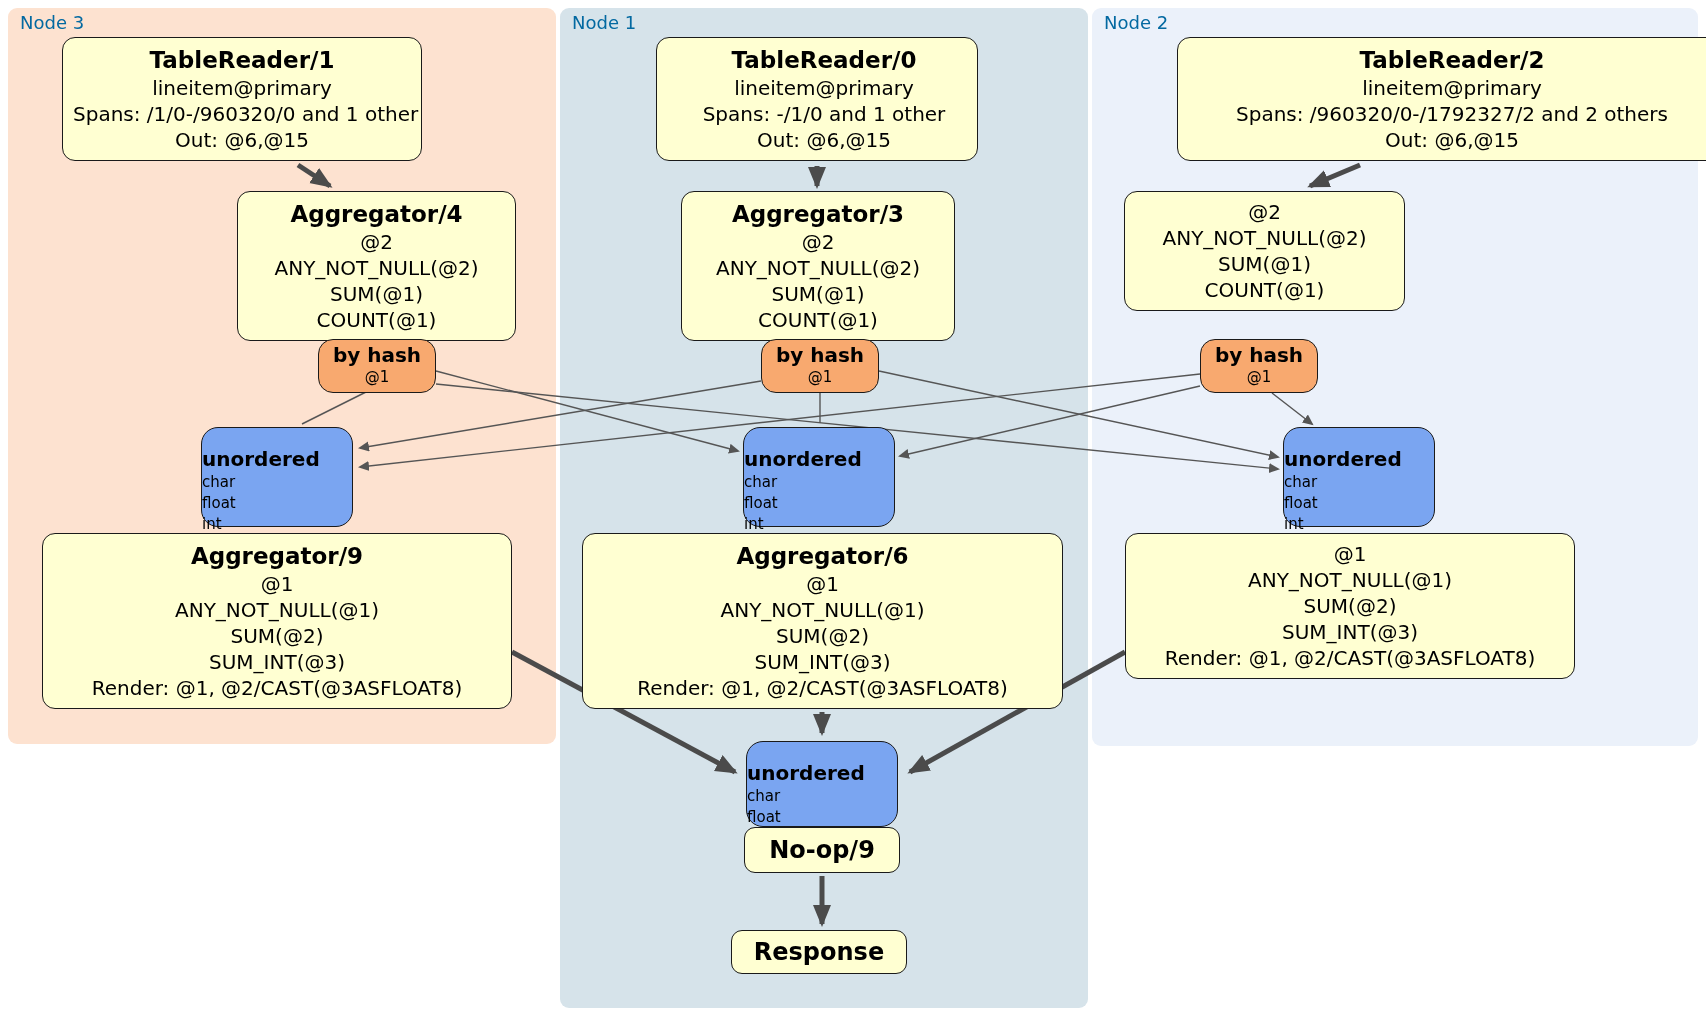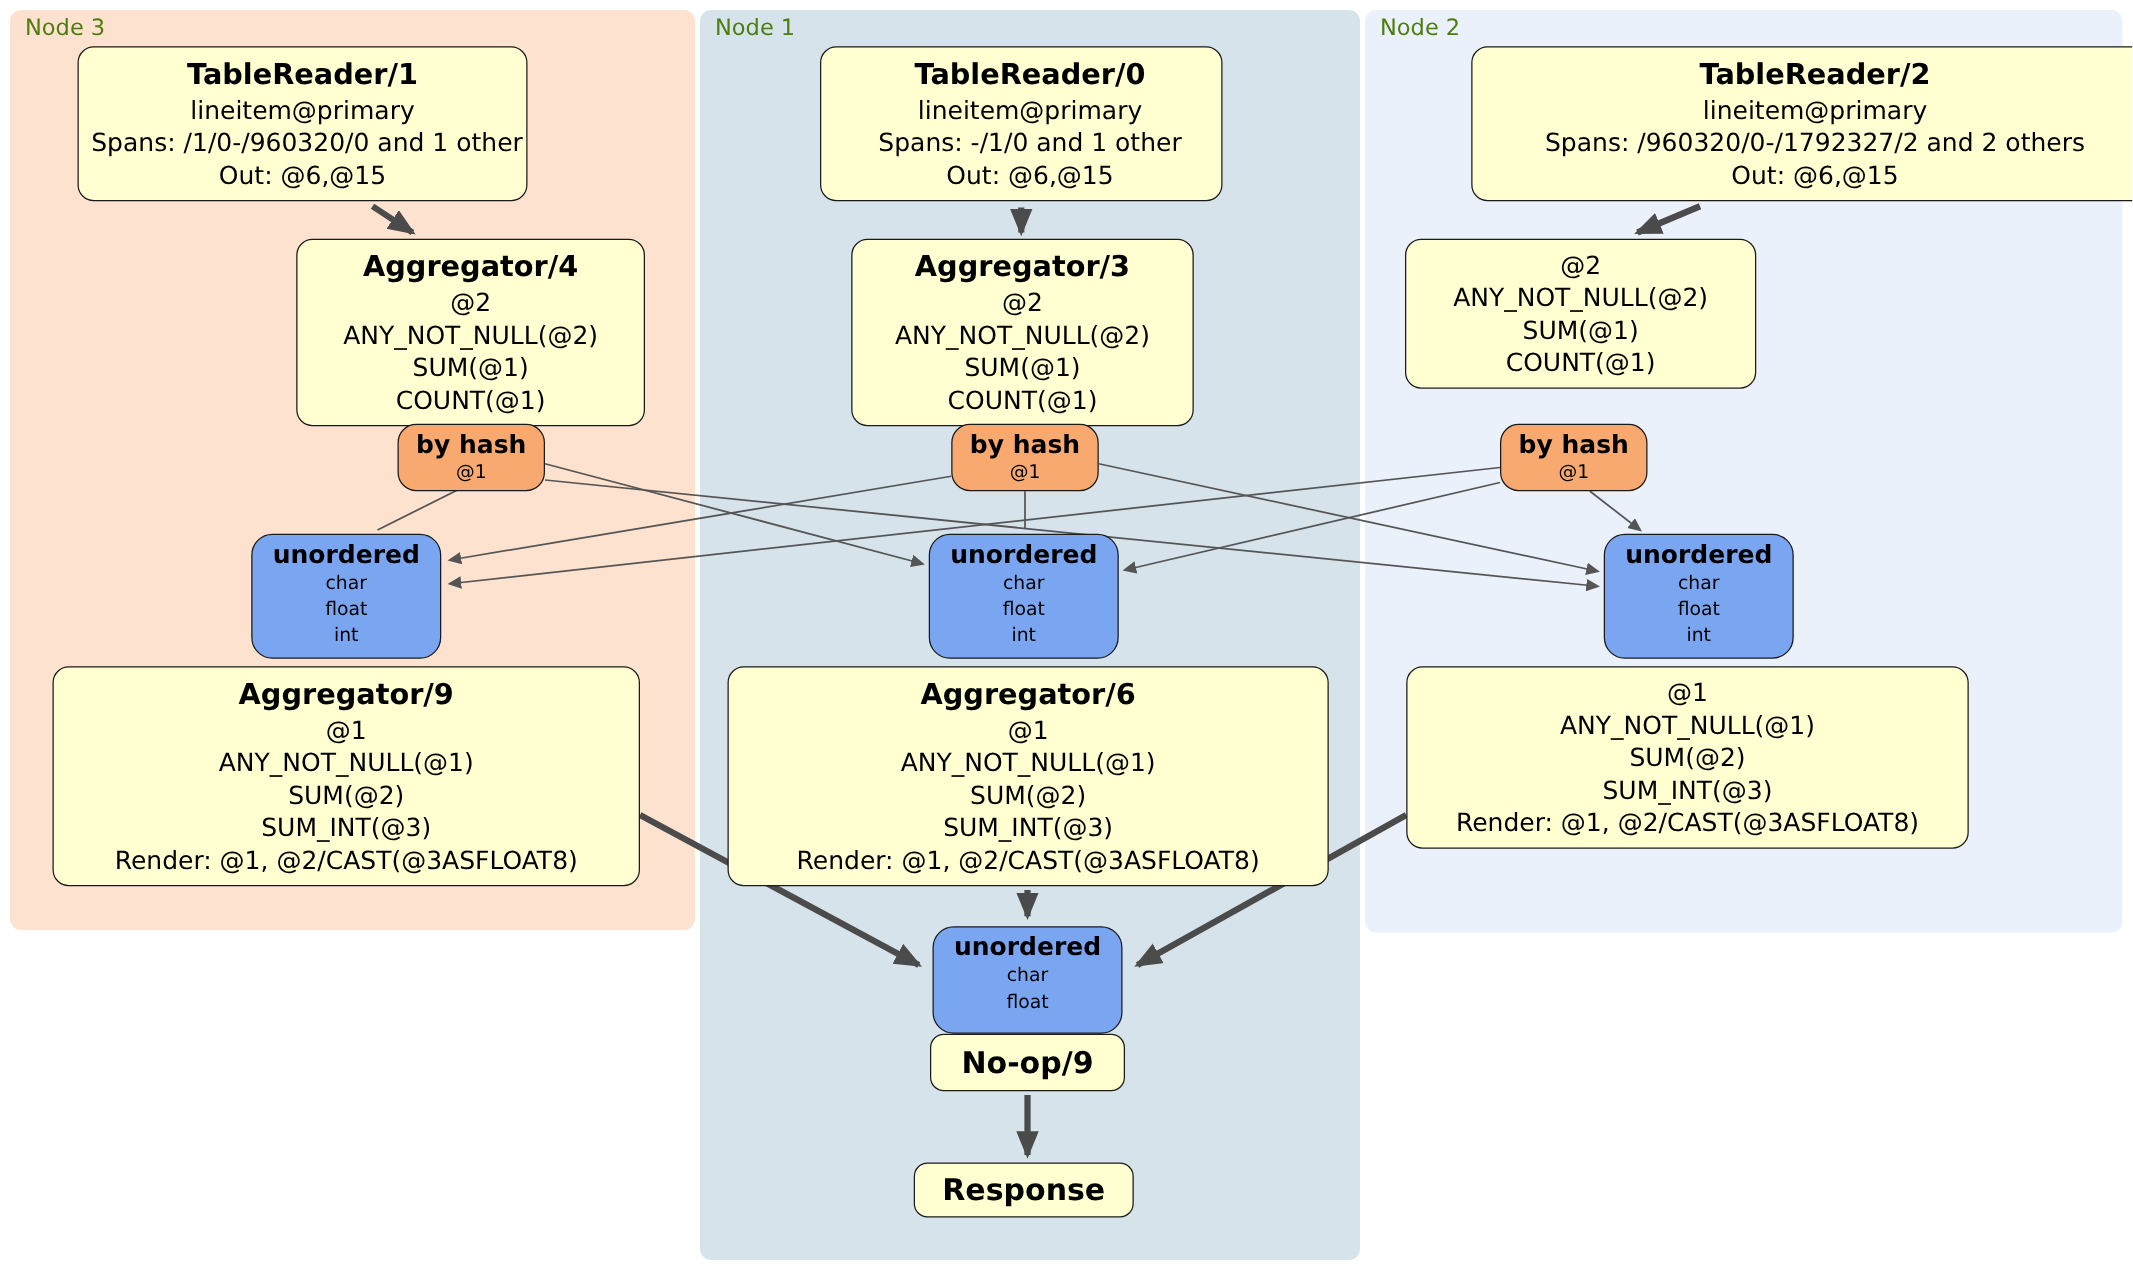--- a/index.html
+++ b/index.html
@@ -2,40 +2,40 @@
 <html style="--yellow: #ffffd2; --orange: #f8a96f; --blue: #7aa5f1; --node3bg: #fde2d0; --node1bg: #d6e3ea; --node2bg: #ebf1fa; --edge: #4b4b4b;"><head>
 <meta charset="utf-8">
 <style>
   html,body{margin:0;padding:0;background:#ffffff;}
   #canvas{
     position:relative;width:1706px;height:1016px;overflow:hidden;
     font-family:"DejaVu Sans","Liberation Sans",sans-serif;color:#000;
     background:#ffffff;
   }
   .region{position:absolute;border-radius:9px;}
-  .region-label{position:absolute;font-size:18px;color:#4d7c0f;white-space:nowrap;}
+  .region-label{position:absolute;font-size:18px;color:#0369a1;white-space:nowrap;}
   #edges{position:absolute;left:0;top:0;z-index:2;}
   .proc{
     position:absolute;z-index:3;box-sizing:border-box;
     background:var(--yellow,#ffffd2);border:1.6px solid #1a1a1a;border-radius:13px;
     text-align:center;padding:7px 10px;
   }
   .proc .title{font-weight:bold;font-size:23px;line-height:30px;white-space:nowrap;}
   .proc .row{font-size:20px;line-height:26px;white-space:nowrap;}
   .router{
     position:absolute;z-index:4;box-sizing:border-box;
     background:var(--orange,#f8a96f);border:1.6px solid #1a1a1a;border-radius:15px;
     text-align:center;padding-top:3px;
   }
   .router .title{font-weight:bold;font-size:20px;line-height:25px;}
   .router .detail{font-size:15px;line-height:18px;}
   .sync{
     position:absolute;z-index:4;box-sizing:border-box;
     background:var(--blue,#7aa5f1);border:1.6px solid #1a1a1a;border-radius:17px;
-    text-align:center;padding-top:2px;
+    padding-top:18px;
   }
   .sync .title{font-weight:bold;font-size:20px;line-height:26px;}
   .sync .row{font-size:15px;line-height:21px;}
   .pill{
     position:absolute;z-index:4;box-sizing:border-box;
     background:var(--yellow,#ffffd2);border:1.8px solid #1a1a1a;border-radius:11px;
     display:flex;align-items:center;justify-content:center;
     font-weight:bold;font-size:24px;white-space:nowrap;
   }
 </style>

